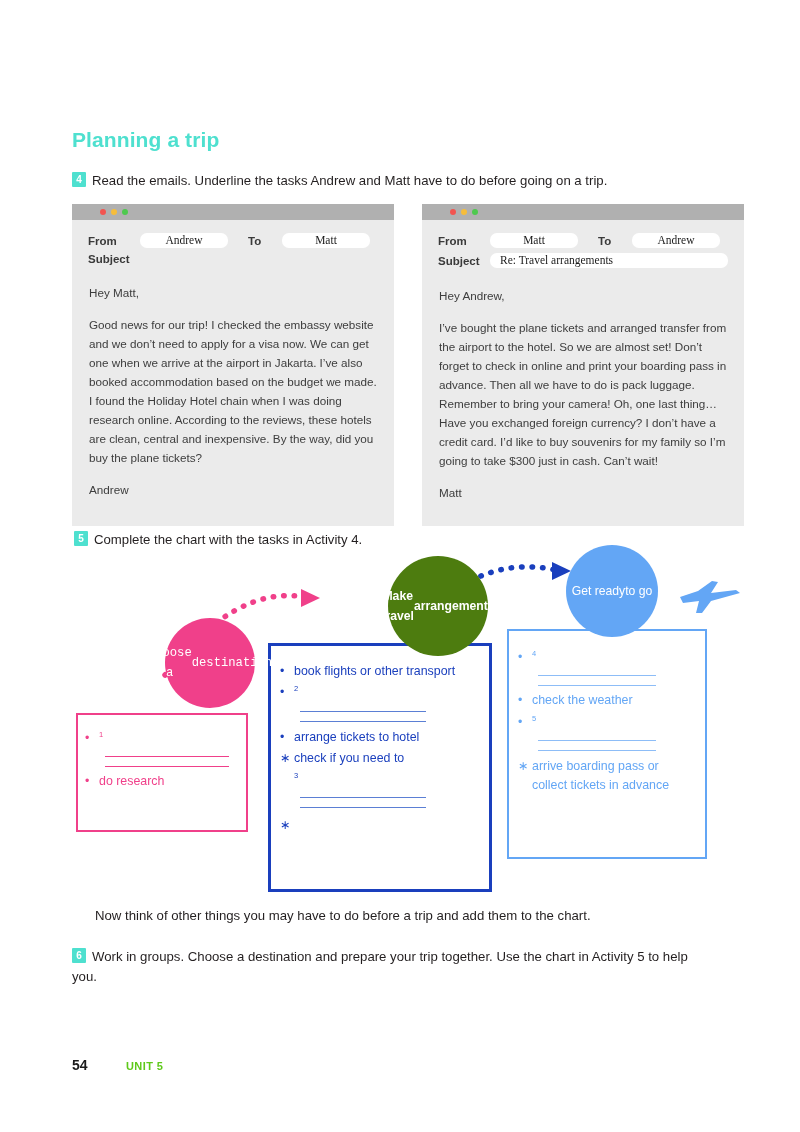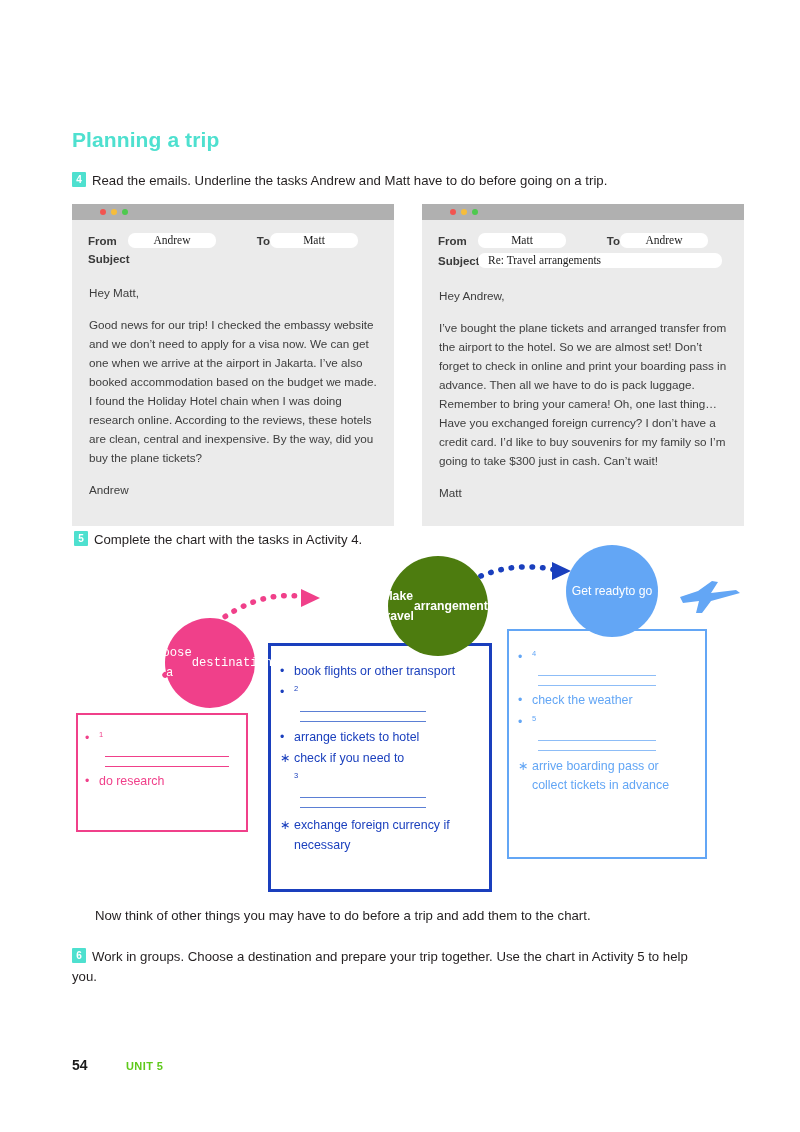--- a/index.html
+++ b/index.html
@@ -79,21 +79,21 @@
   .email-fields { padding: 13px 16px 0 16px; }
   .field-row {
     display: flex;
     align-items: center;
     margin-bottom: 5px;
   }
   .field-label {
     font-size: 11.5px;
     font-weight: 700;
     color: #3a3a3a;
-    width: 40px;
+    width: 52px;
     flex: none;
   }
   .field-box {
     background: #ffffff;
     border-radius: 7px;
     height: 15px;
     line-height: 15px;
     font-family: "Liberation Serif", serif;
     font-size: 11.5px;
     color: #1a1a1a;
@@ -105,21 +105,20 @@
   .field-box.from { width: 68px; }
   .field-box.to   { width: 68px; }
   .field-box.subject { width: 224px; text-align: left; }
   .to-label {
     font-size: 11.5px;
     font-weight: 700;
     color: #3a3a3a;
     width: 34px;
     flex: none;
     margin-left: 20px;
-    text-align: right;
   }
 
   .email-body {
     padding: 14px 17px 0 17px;
     font-size: 11.7px;
     line-height: 1.62;
     color: #3d3d3d;
   }
   .email-body p { margin: 0 0 13px 0; }
   .email-body p:last-child { margin-bottom: 0; }
@@ -323,21 +322,20 @@
         <span class="bullet">∗</span>
         <span>check if you need to</span>
       </li>
       <li style="padding-left:15px;">
         <span class="blank-num">3</span>
         <div class="blank-line" style="background:#5b7fd4; width:126px;"></div>
         <div class="blank-line" style="background:#5b7fd4; width:126px;"></div>
       </li>
       <li style="margin-top:-1px;">
         <span class="bullet">∗</span>
-        <span>exchange foreign currency if necessary</span>
       </li>
     </ul>
   </div>
 
   <svg class="icon-abs" style="left:341px; top:156px;" width="32" height="32" viewBox="0 0 32 32">
     <rect x="3" y="12" width="26" height="18" fill="#ef4d7f"></rect>
     <rect x="3" y="7" width="26" height="6" fill="#1a3fbd"></rect>
     <rect x="13" y="2" width="6" height="6" fill="#1a3fbd"></rect>
     <rect x="6" y="16" width="20" height="4" fill="#1a3fbd"></rect>
     <rect x="6" y="23" width="4" height="7" fill="#1a3fbd"></rect>

